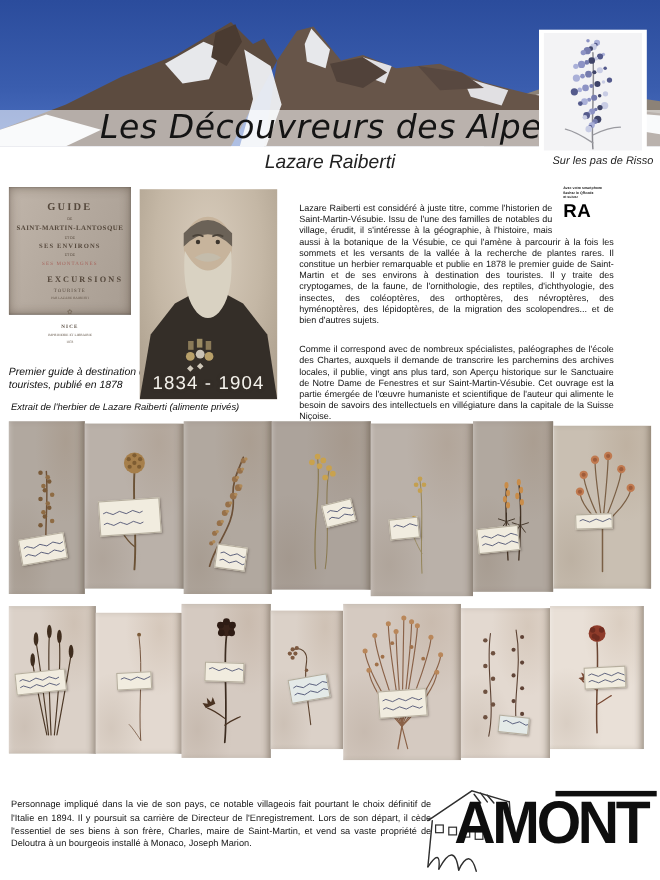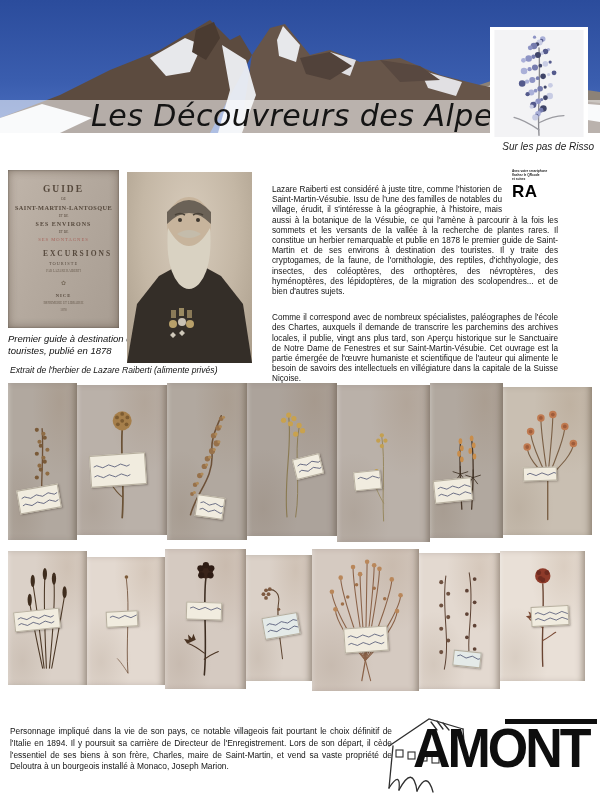--- a/index.html
+++ b/index.html
@@ -16,21 +16,21 @@
               font-size:30px;line-height:33px;color:#141414;letter-spacing:0.5px;}
   .flower-card{position:absolute;left:490px;top:27px;width:98px;height:113px;
                background:#fff;padding:3px;box-sizing:border-box;z-index:5;}
   .flower-card svg{display:block;width:92px;height:107px;}
   .flower-caption{position:absolute;left:482px;top:141px;width:112px;text-align:right;
                   font-style:italic;font-size:10px;color:#222;z-index:5;}
   .page-subtitle{position:absolute;left:90px;top:137px;width:420px;text-align:center;
                  font-style:italic;font-size:17.5px;color:#222;}
 
   
-  .book-fig{position:absolute;left:8px;top:170px;width:111px;height:158px;
+  .book-fig{position:absolute;left:8px;top:170px;width:111px;height:116px;
             background:linear-gradient(115deg,#c0b5aa 0%,#b4a99e 45%,#a89d92 100%);
             box-shadow:inset 0 0 10px rgba(60,45,30,.45), inset 0 0 2px rgba(0,0,0,.4);text-align:right;}
   .book-inner{position:absolute;inset:6px 4px;display:flex;flex-direction:column;
               align-items:center;gap:3px;padding-top:8px;}
   .bl{white-space:nowrap;font-family:"Liberation Serif",serif;color:#55483c;}
   .bt-main{font-size:9.5px;font-weight:bold;letter-spacing:2px;}
   .bt-sub{font-size:6.3px;font-weight:bold;letter-spacing:0.4px;}
   .bt-sub2{font-size:6px;font-weight:bold;letter-spacing:1px;}
   .bt-tiny{font-size:3.4px;}
   .bt-tiny2{font-size:4.4px;letter-spacing:1px;}
@@ -176,20 +176,21 @@
         <circle cx="54.9" cy="88.0" r="3.7" fill="#3f4468"></circle>
         <circle cx="52.3" cy="90.0" r="2.7" fill="#767cae"></circle>
         <circle cx="50.4" cy="92.0" r="1.8" fill="#8d93c4"></circle>
         <circle cx="48.8" cy="94.0" r="3.1" fill="#aab0d8"></circle>
         <circle cx="47.3" cy="96.0" r="2.1" fill="#545a8c"></circle>
         <circle cx="45.8" cy="98.0" r="3.4" fill="#c8cce4"></circle>
       </svg>
   </div>
   <div class="flower-caption">Sur les pas de Risso</div>
 
+  <div class="page-subtitle">Lazare Raiberti</div>
 
   <div class="book-fig">
     <div class="book-inner" id="book-text">
         <div class="bl bt-main">GUIDE</div>
         <div class="bl bt-tiny">DE</div>
         <div class="bl bt-sub">SAINT-MARTIN-LANTOSQUE</div>
         <div class="bl bt-tiny">ET DE</div>
         <div class="bl bt-sub2">SES ENVIRONS</div>
         <div class="bl bt-tiny">ET DE</div>
         <div class="bl bt-red">SES MONTAGNES</div>
@@ -219,20 +220,21 @@
       <g>
         <rect x="44" y="138" width="5" height="8" fill="#8a7a58"></rect>
         <rect x="52" y="136" width="5" height="8" fill="#9a8a62"></rect>
         <rect x="60" y="138" width="5" height="8" fill="#8a7a58"></rect>
         <circle cx="46" cy="152" r="4" fill="#b8a06a"></circle>
         <circle cx="55" cy="150" r="4" fill="#c9c2b5"></circle>
         <circle cx="63" cy="152" r="4" fill="#b8a06a"></circle>
         <path d="M46,160 l3,3 l-3,3 l-3,-3 z M55,158 l3,3 l-3,3 l-3,-3 z" fill="#cfc8ba"></path>
       </g>
     </svg>
+    <div class="portrait-years">1834 - 1904</div>
   </div>
 
   <div class="bio">
     <div class="ra-box">
       <span class="ra-tiny">Avec votre smartphone</span>
       <span class="ra-tiny">flashez le QRcode</span>
       <span class="ra-tiny">et suivez</span>
       <span class="ra-big">RA</span>
     </div>
     <p>Lazare Raiberti est considéré à juste titre, comme l'historien de Saint-Martin-Vésubie. Issu de l'une des familles de notables du village, érudit, il s'intéresse à la géographie, à l'histoire, mais aussi à la botanique de la Vésubie, ce qui l'amène à parcourir à la fois les sommets et les versants de la vallée à la recherche de plantes rares. Il constitue un herbier remarquable et publie en 1878 le premier guide de Saint-Martin et de ses environs à destination des touristes. Il y traite des cryptogames, de la faune, de l'ornithologie, des reptiles, d'ichthyologie, des insectes, des coléoptères, des orthoptères, des névroptères, des hyménoptères, des lépidoptères, de la migration des scolopendres... et de bien d'autres sujets.</p>

